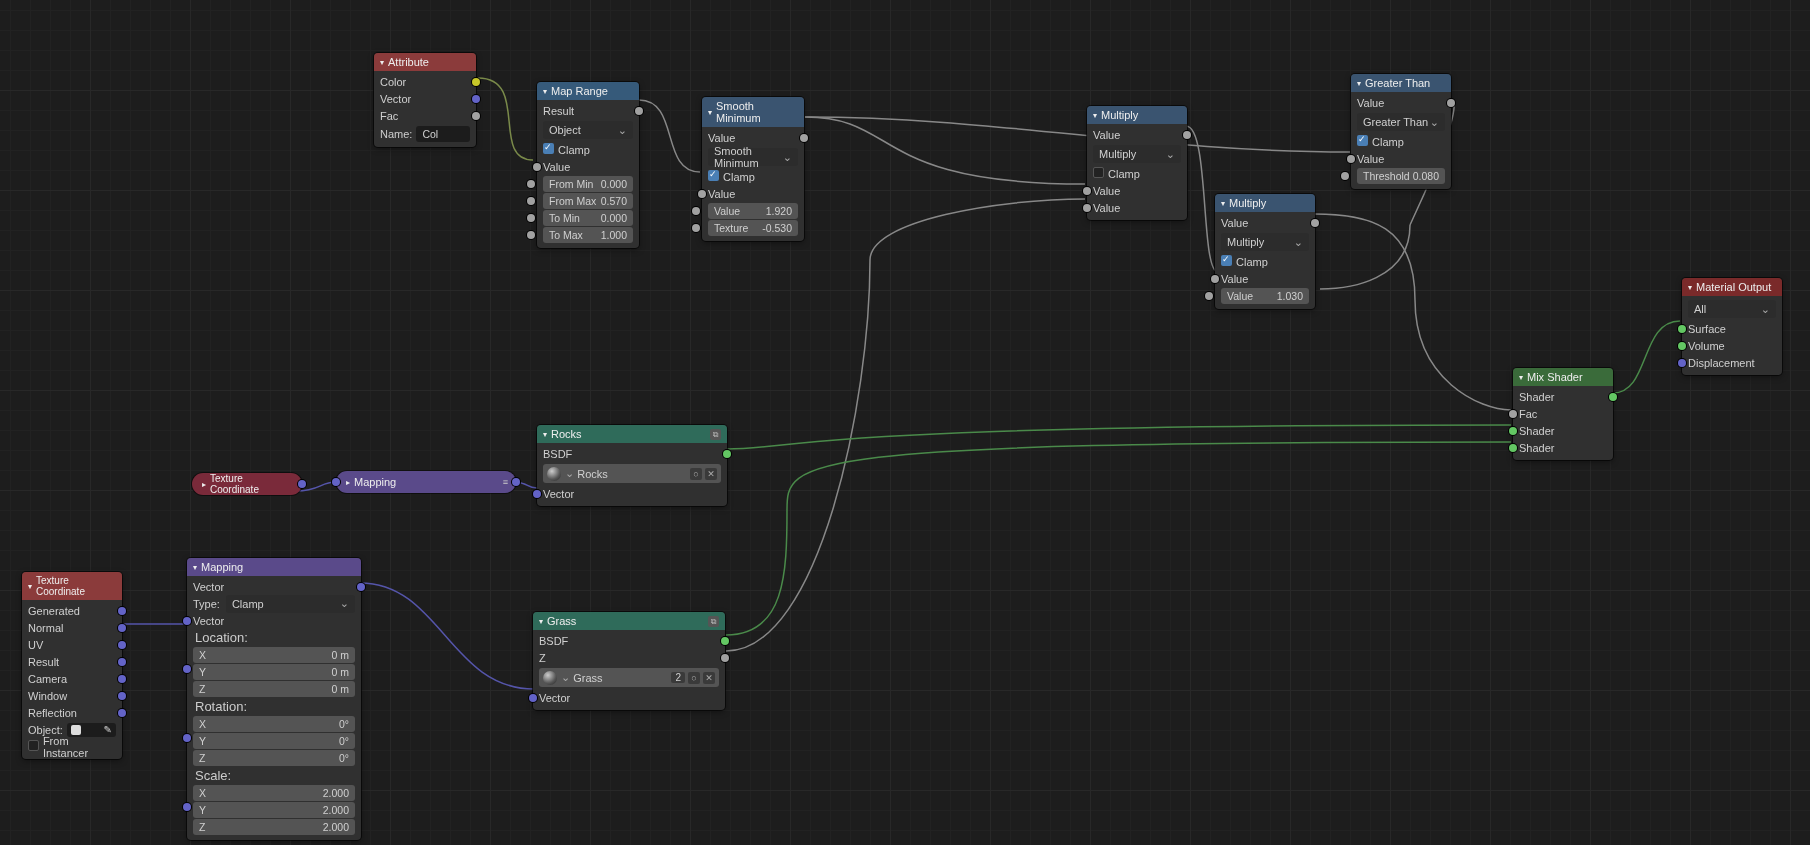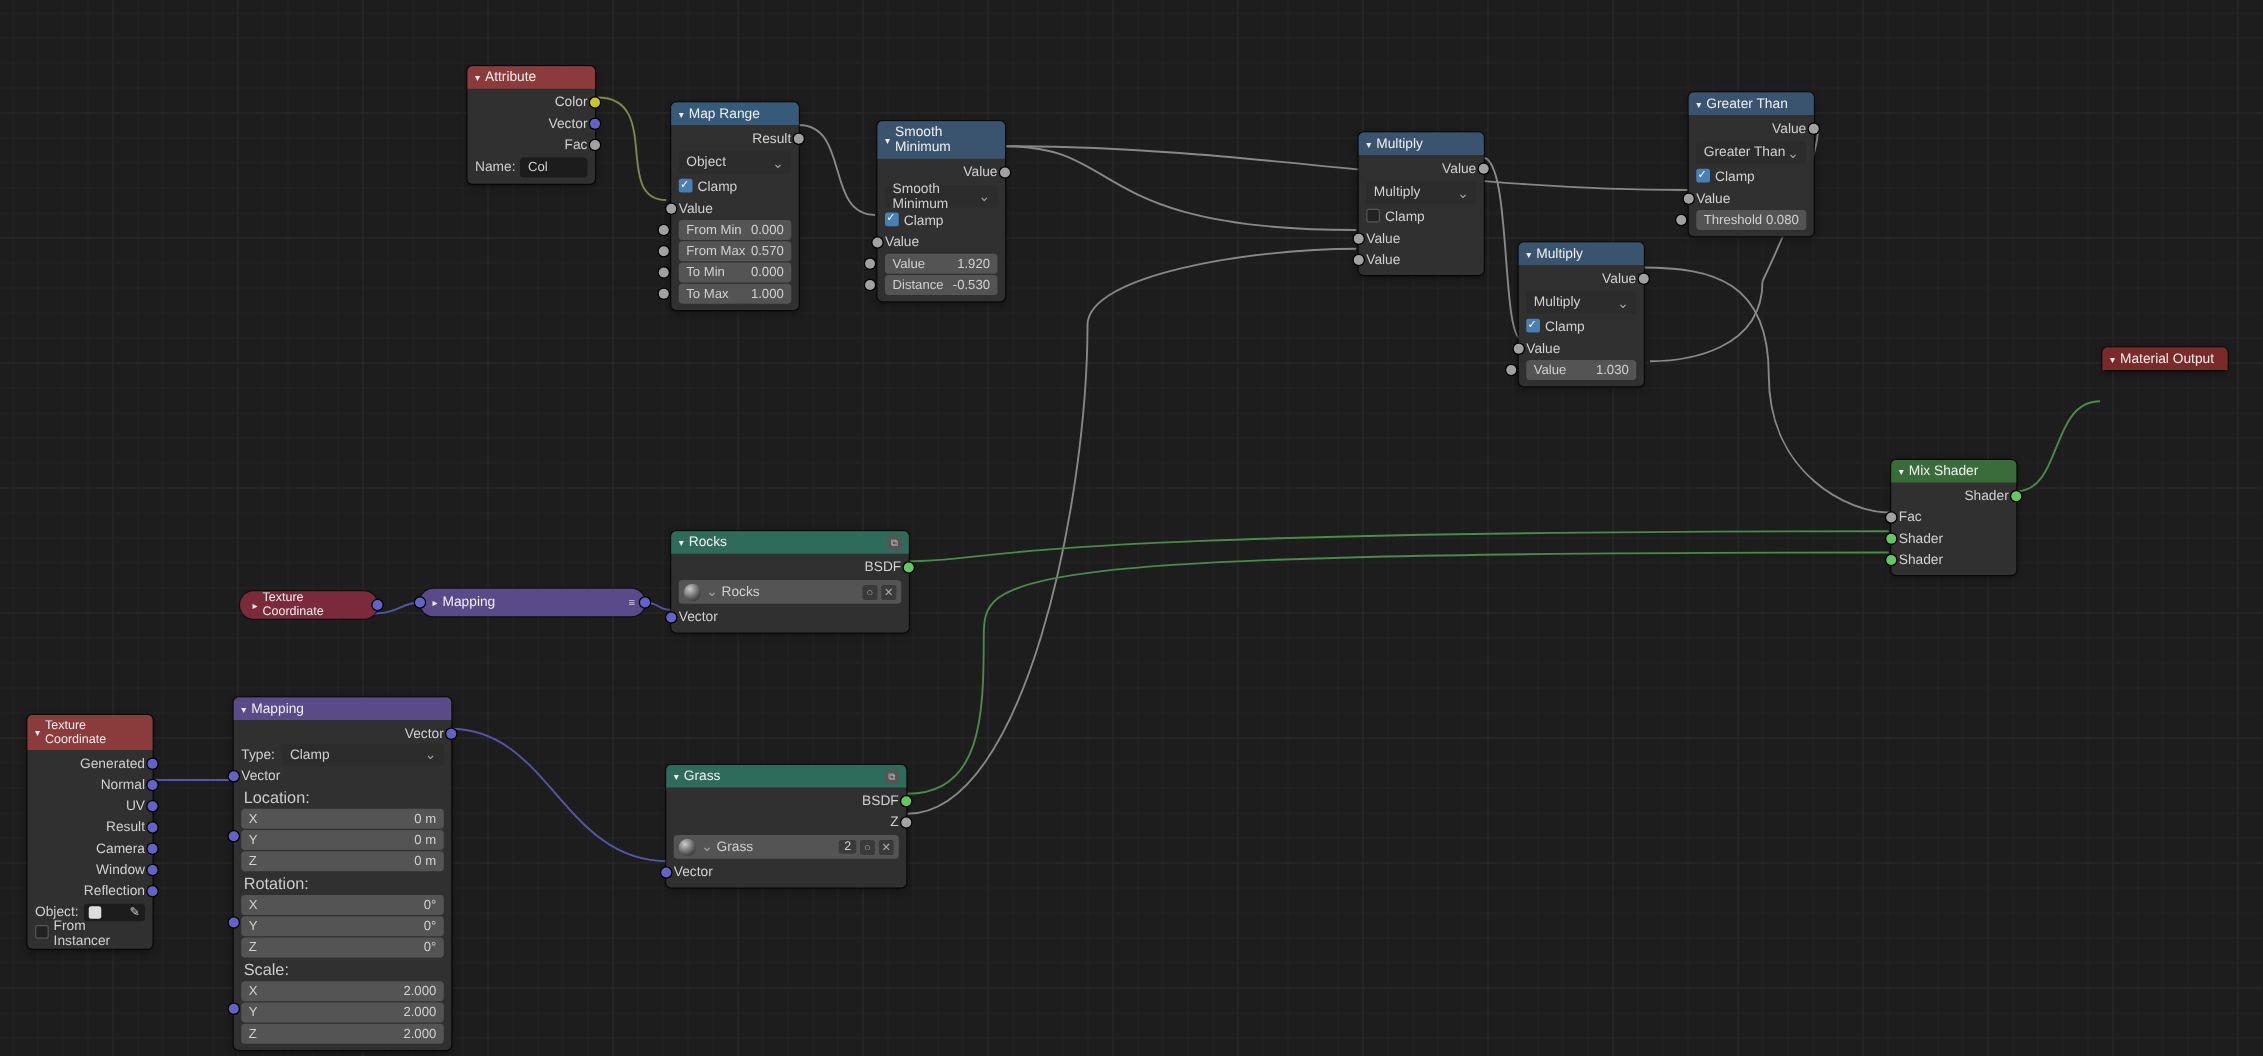--- a/index.html
+++ b/index.html
@@ -56,21 +56,21 @@
   .node .body {
     padding: 2px 0 4px 0;
   }
   .row {
     display: flex;
     align-items: center;
     padding: 1px 6px;
     height: 15px;
     position: relative;
   }
-  .row.right { justify-content: flex-end; }
+  .row.right { }
   .row.left { justify-content: flex-start; }
   .socket {
     position: absolute;
     width: 8px;
     height: 8px;
     border-radius: 50%;
     box-shadow: 0 0 0 1px #000;
   }
   .socket.out { right: -4px; }
   .socket.in { left: -4px; }
@@ -311,21 +311,21 @@
         <span class="socket in sock-float"></span>
         <span>Value</span>
       </div>
     <div class="field">
         <span class="socket in sock-float" style="left:-10px;"></span>
         <span>Value</span>
         <span>1.920</span>
       </div>
     <div class="field">
         <span class="socket in sock-float" style="left:-10px;"></span>
-        <span>Distance</span>
+        <span>Texture</span>
         <span>-0.530</span>
       </div>
   </div>
 </div>
 
 <div class="node" style="left:1087px; top:106px; width:100px;">
   <div class="header hdr-dblue">
     <span class="tri">▾</span>
     <span>Multiply</span>
   </div>
@@ -628,13 +628,30 @@
         <span>Shader</span>
       </div>
   </div>
 </div>
 
 <div class="node" style="left:1682px; top:278px; width:100px;">
   <div class="header hdr-dred">
     <span class="tri">▾</span>
     <span>Material Output</span>
   </div>
+  <div class="body">
+    <div class="dropdown">
+        <span>All</span>
+      </div>
+    <div class="row left">
+        <span class="socket in sock-shader"></span>
+        <span>Surface</span>
+      </div>
+    <div class="row left">
+        <span class="socket in sock-shader"></span>
+        <span>Volume</span>
+      </div>
+    <div class="row left">
+        <span class="socket in sock-vector"></span>
+        <span>Displacement</span>
+      </div>
+  </div>
 </div>
 
 </body></html>

